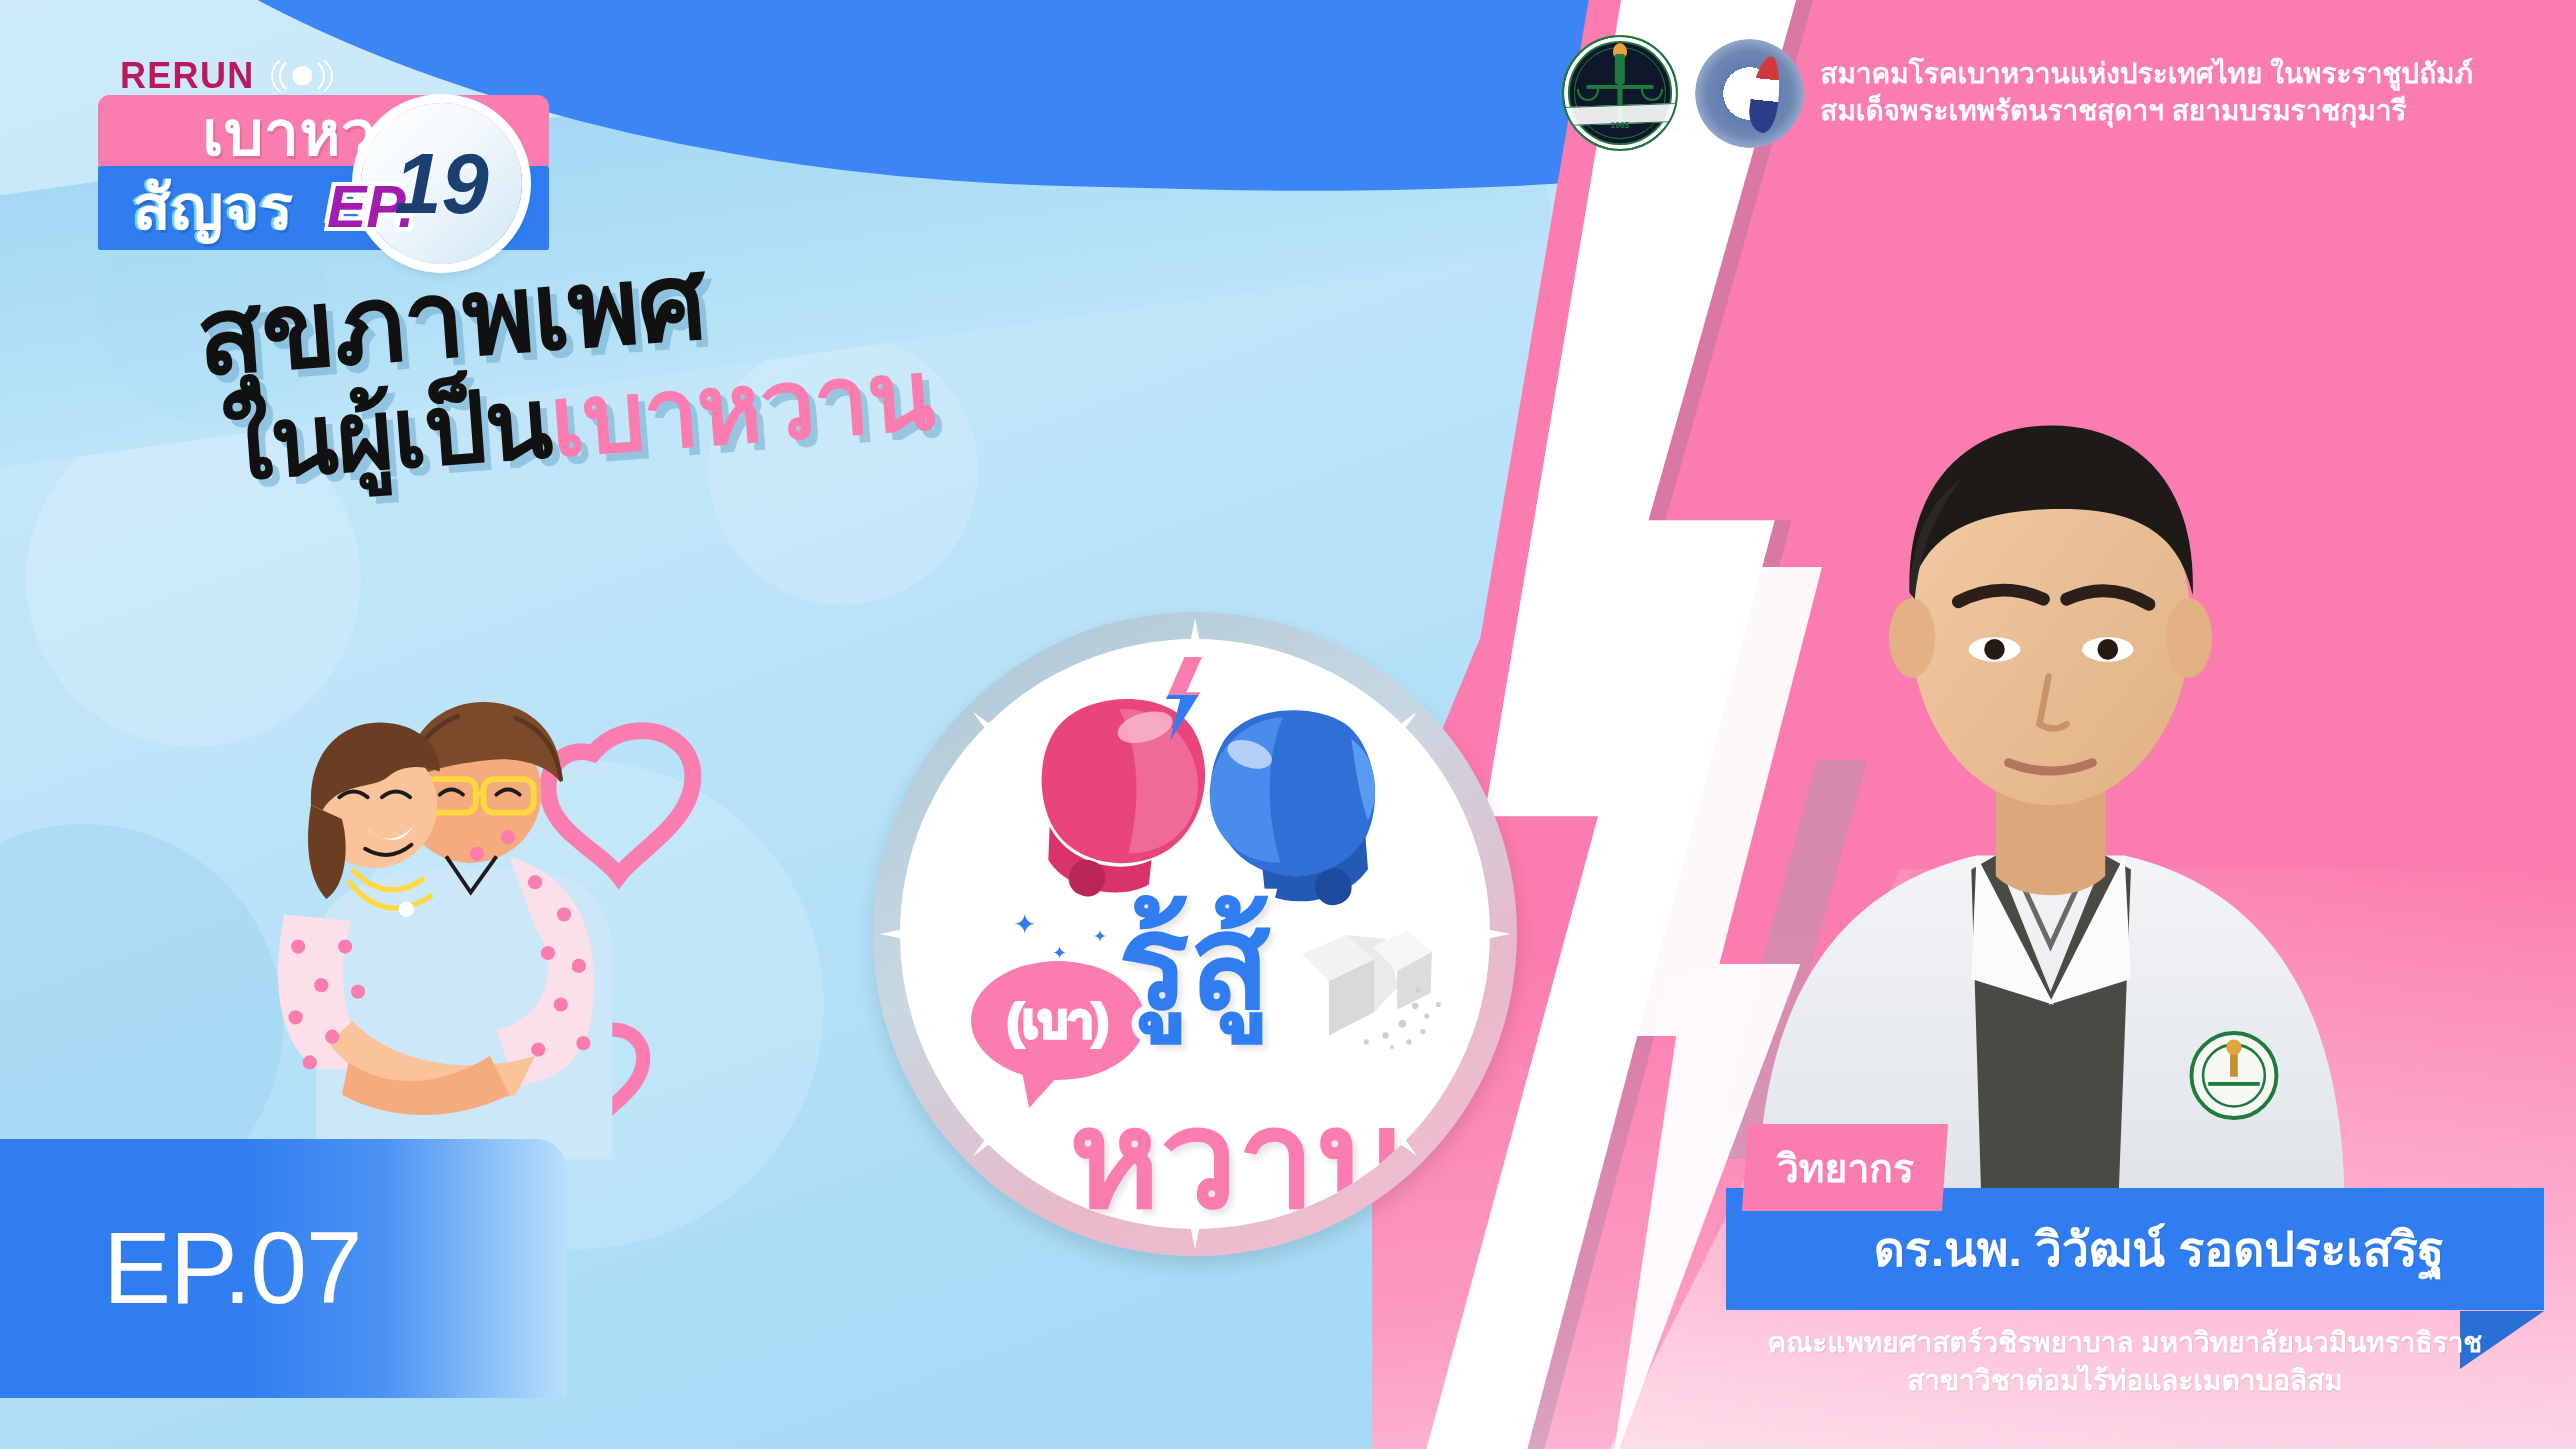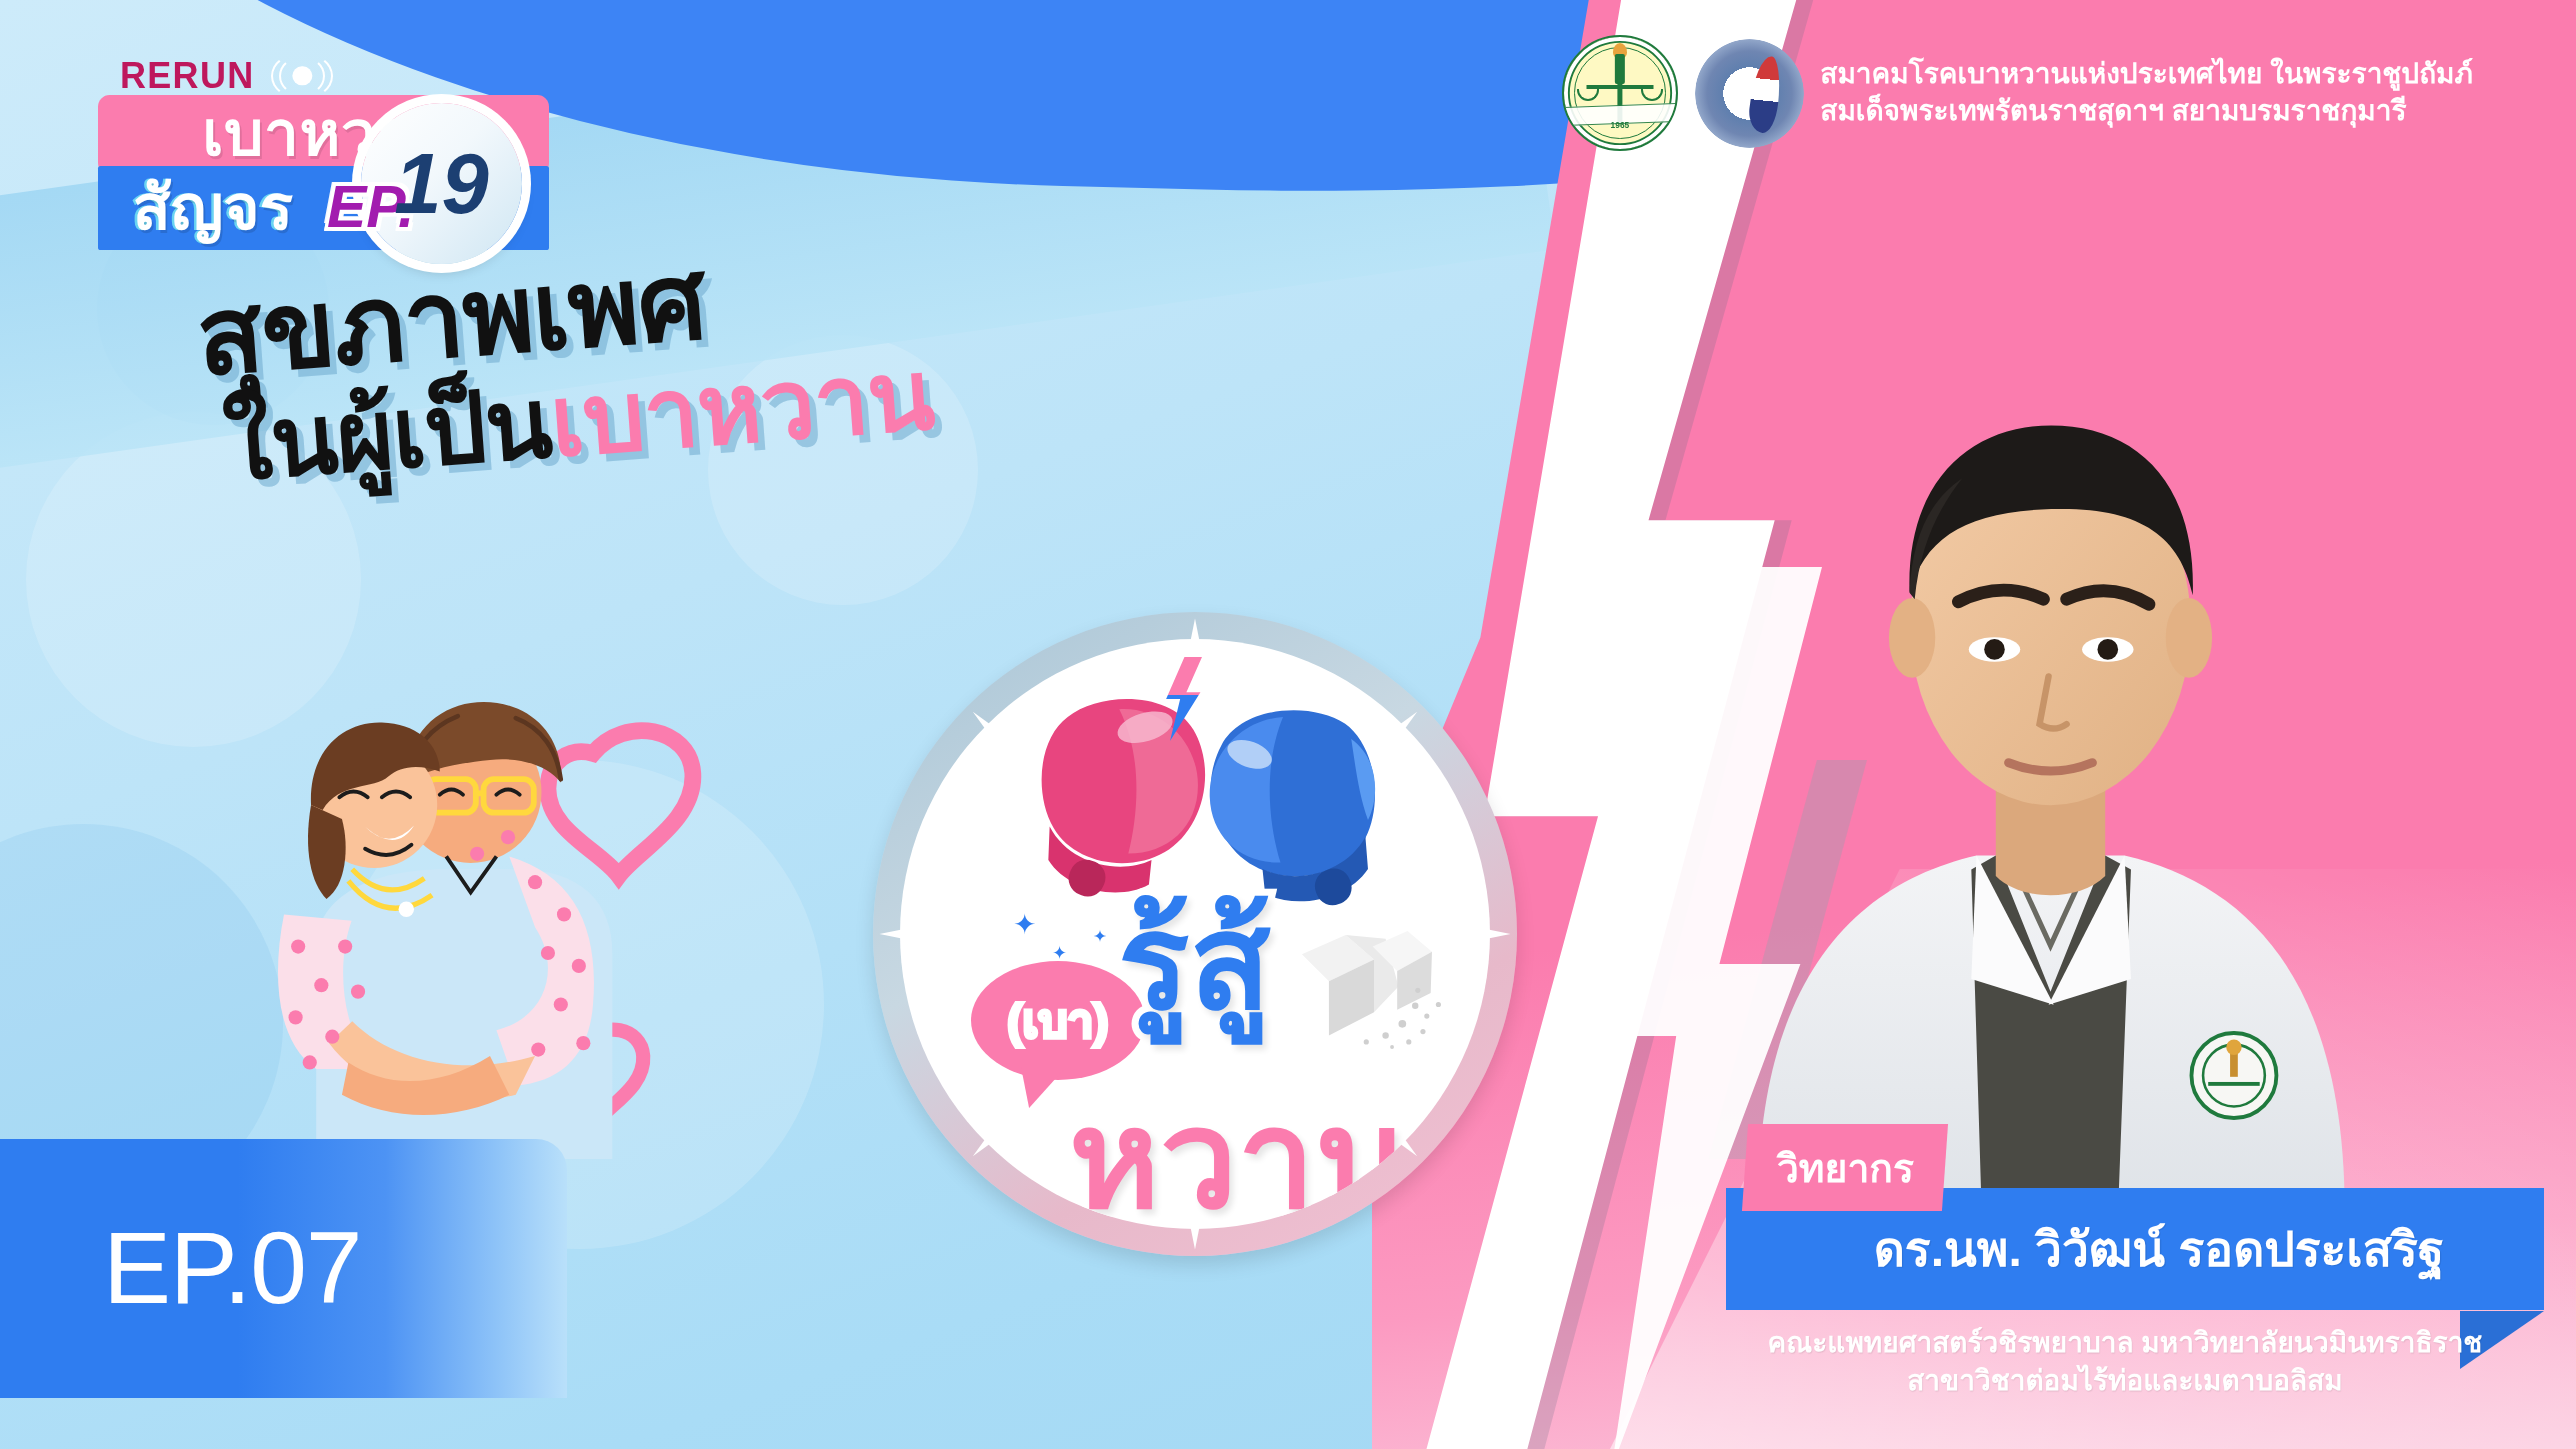--- a/index.html
+++ b/index.html
@@ -114,21 +114,21 @@
     z-index:5;
   }
   .ep19-num{
     position:absolute; left:361px; top:103px; width:161px; height:161px;
     display:flex; align-items:center; justify-content:center;
     color:#1c3f72; font-size:85px; font-weight:800; font-style:italic; z-index:7;
   }
 
   
   .assoc{ position:absolute; right:103px; top:35px; display:flex; align-items:center; gap:16.7px; z-index:9; }
-  .seal{ width:116px; height:116px; border-radius:50%; background:#fef9c3;
+  .seal{ width:116px; height:116px; border-radius:50%; background:#0f172a;
     border:2.6px solid #1f7a3d; position:relative; flex:0 0 auto;
     box-shadow:inset 0 0 0 3.9px #fff, inset 0 0 0 5.8px #1f7a3d; overflow:hidden; }
   .seal .inner{ position:absolute; inset:10.3px; border-radius:50%; border:1.9px solid #1f7a3d; }
   .seal .torch{ position:absolute; left:50%; top:16.7px; transform:translateX(-50%);
      width:10.3px; height:30px; background:#1f7a3d; border-radius:1.9px; }
   .seal .flame{ position:absolute; left:50%; top:6.4px; transform:translateX(-50%);
      width:14px; height:15.5px; background:#e8a33d; border-radius:50% 50% 50% 50%/60% 60% 40% 40%; }
   .seal .rod{ position:absolute; left:50%; top:37px; transform:translateX(-50%);
      width:5.2px; height:50px; background:#1f7a3d; }
   .seal .scalebar{ position:absolute; left:50%; top:48px; transform:translateX(-50%);

